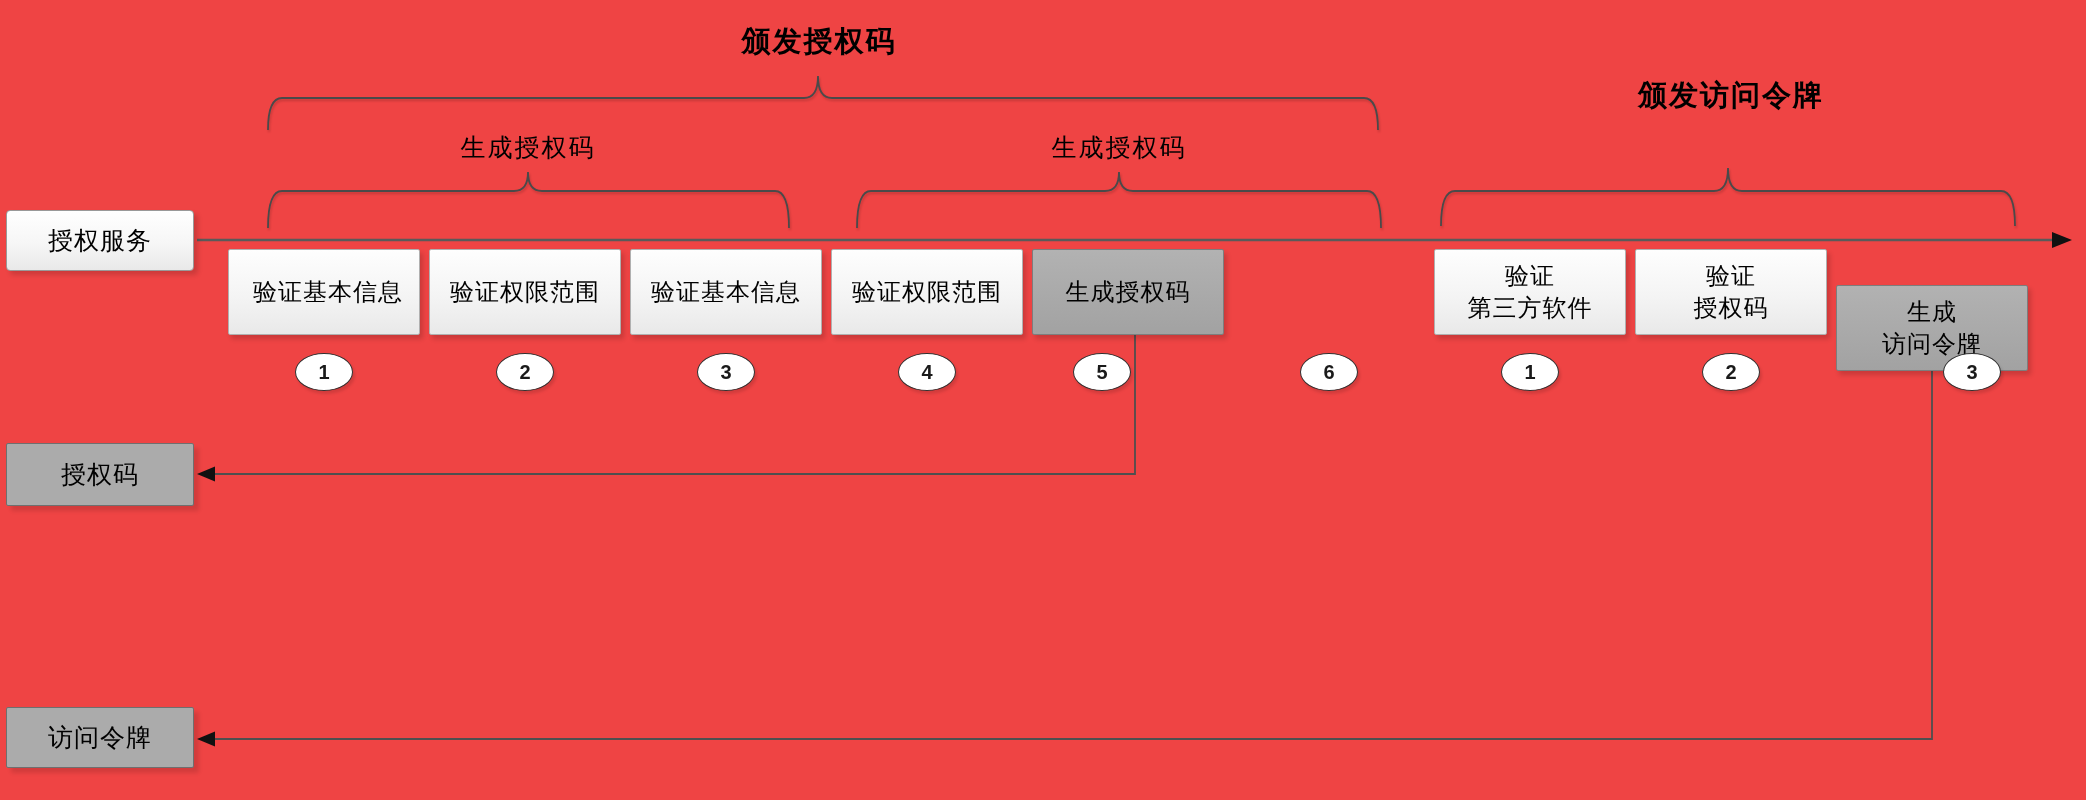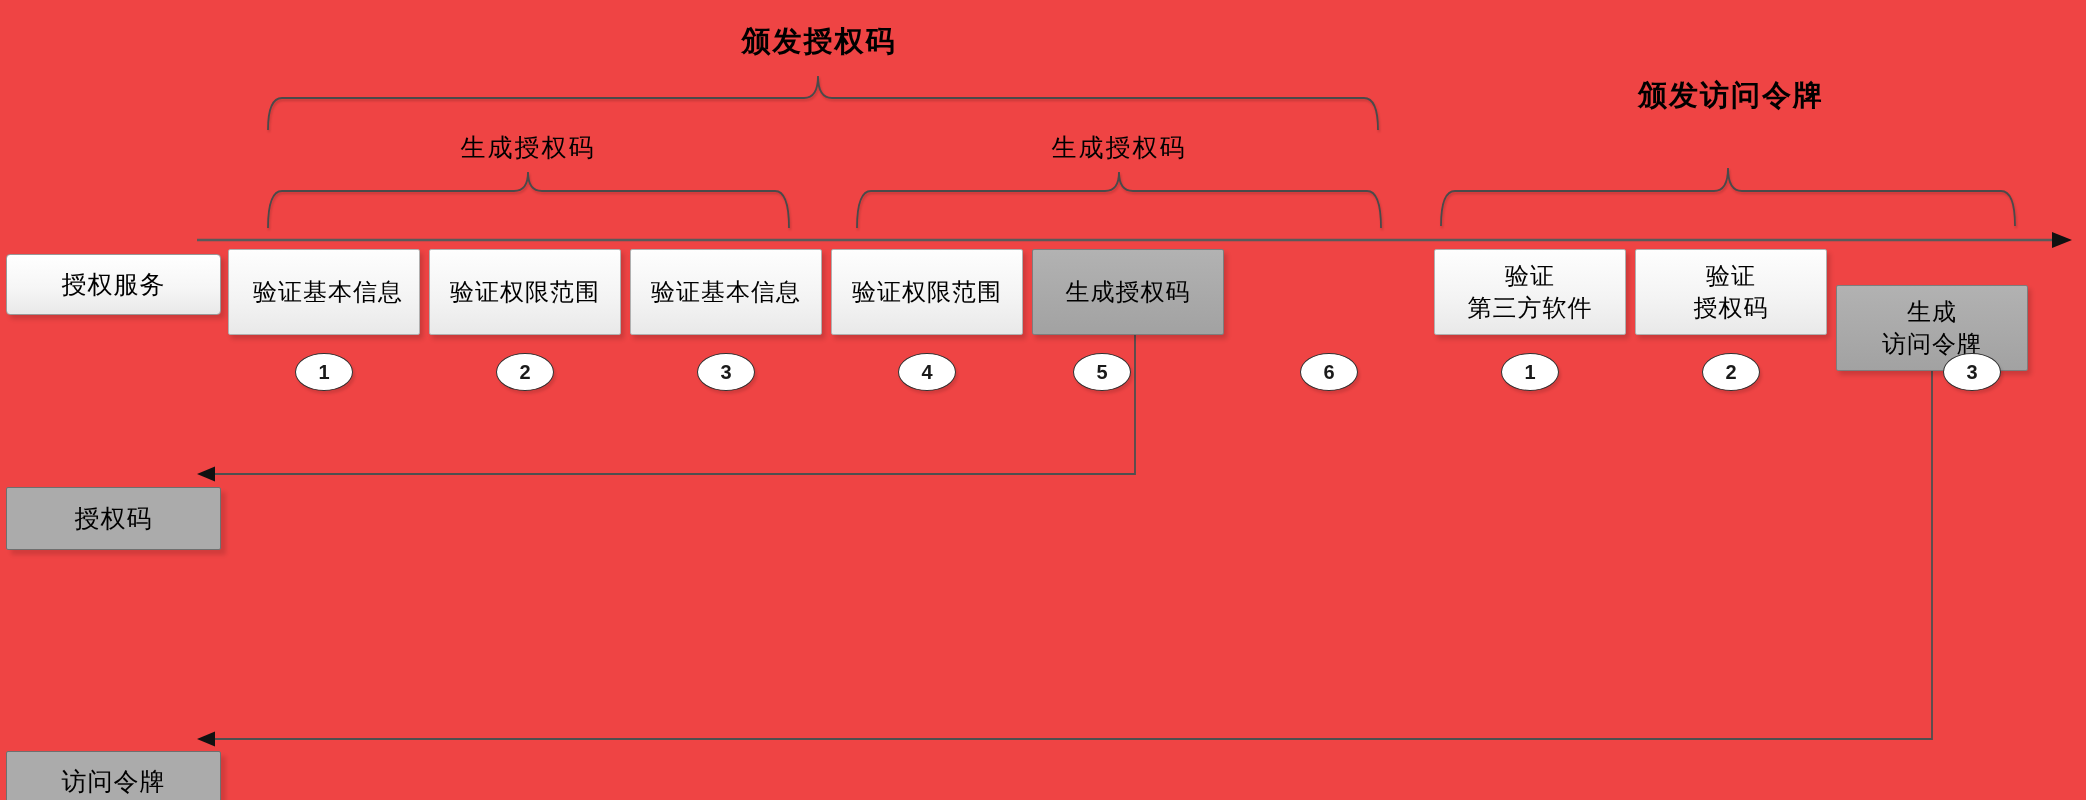--- a/index.html
+++ b/index.html
@@ -5,22 +5,22 @@
   html,body{margin:0;padding:0;background:#ffffff;}
   .canvas{
     position:relative;width:2086px;height:800px;background:#ef4444;
     font-family:"Liberation Sans","DejaVu Sans",sans-serif;color:#000;overflow:hidden;
   }
   .layer{position:absolute;left:0;top:0;width:2086px;height:800px;}
   .label{position:absolute;white-space:nowrap;transform:translateX(-50%);}
   .title{font-size:29px;font-weight:bold;letter-spacing:2px;}
   .sub-title{font-size:25px;letter-spacing:2px;}
   .lane-box{
-    position:absolute;left:6px;width:215px;display:flex;align-items:center;justify-content:center;
-    font-size:25px;letter-spacing:1px;text-align:right;box-sizing:border-box;margin-top:44px;
+    position:absolute;left:6px;width:188px;display:flex;align-items:center;justify-content:center;
+    font-size:25px;letter-spacing:1px;text-align:right;box-sizing:border-box;
   }
   .lane-light{
     height:61px;top:210px;border:1px solid #999;border-radius:4px;
     background:linear-gradient(180deg,#ffffff 0%,#f6f6f6 55%,#e9e9e9 100%);
     box-shadow:4px 4px 5px rgba(0,0,0,0.15);
   }
   .lane-dark{
     height:61px;border:1.5px solid #6f6f6f;border-radius:2px;background:#ababab;
     box-shadow:5px 5px 4px rgba(0,0,0,0.12);
   }

